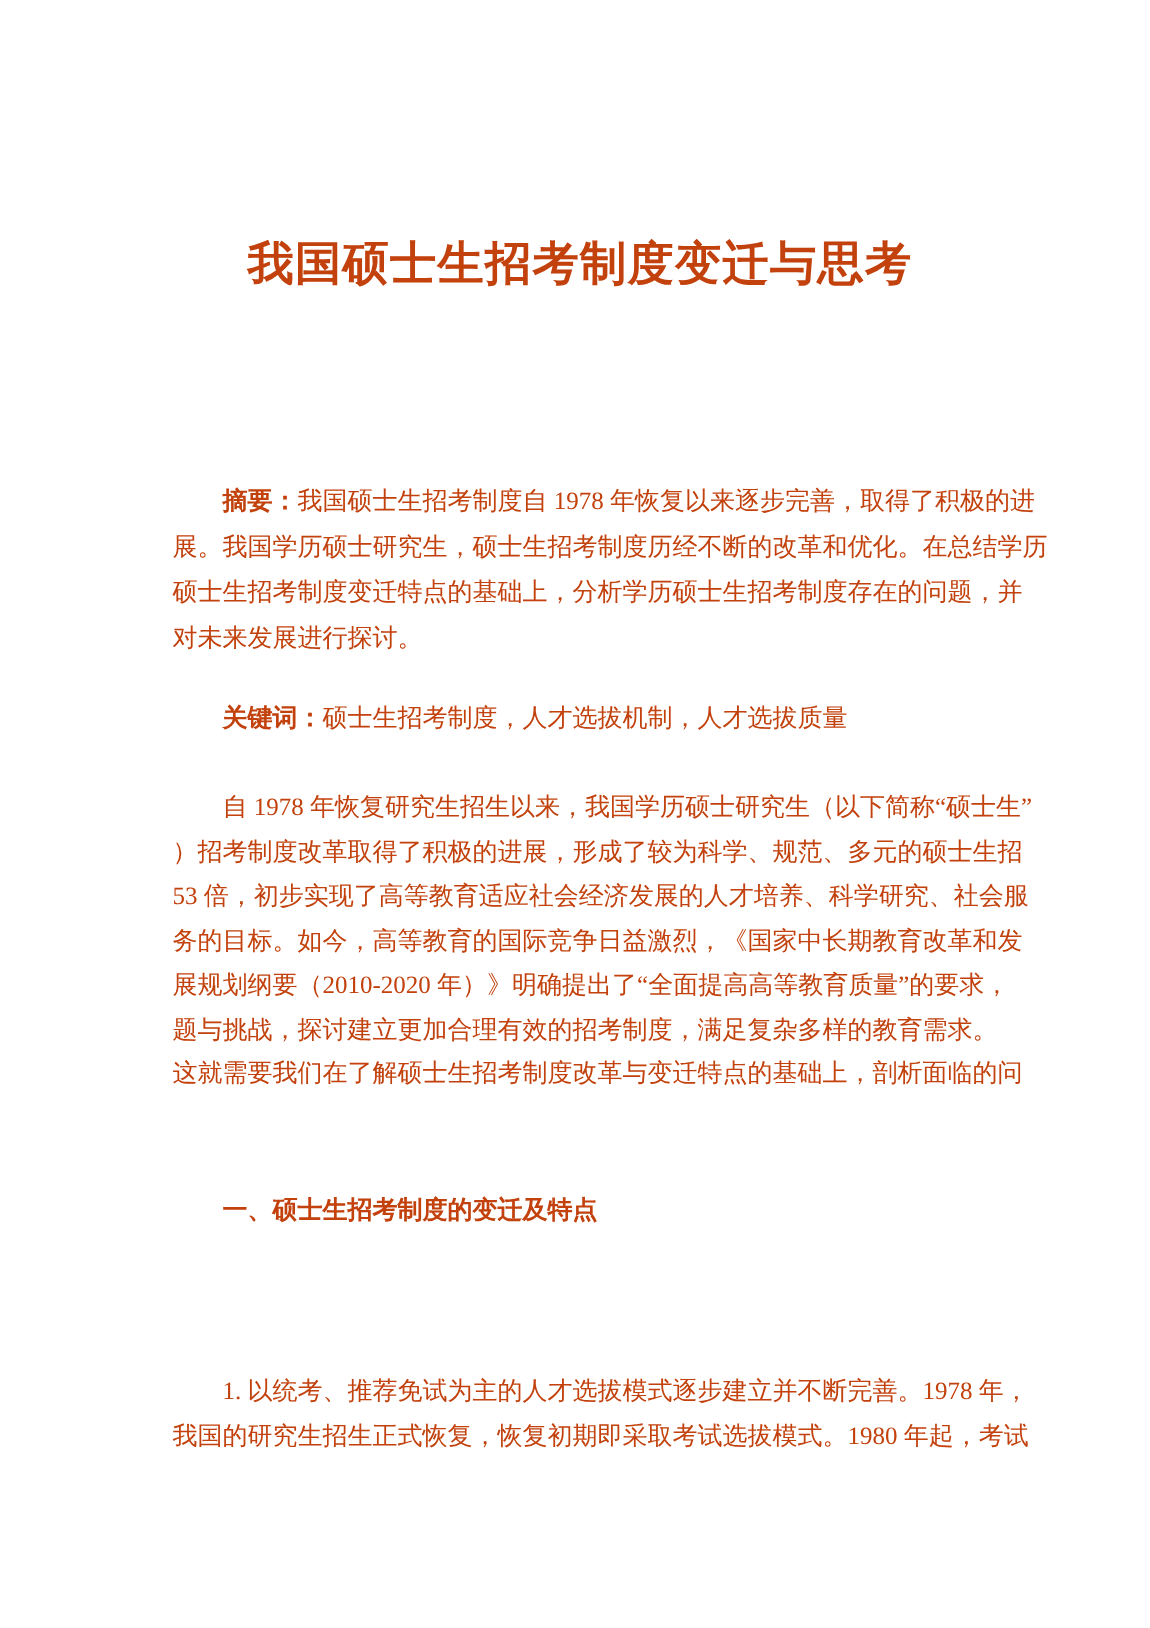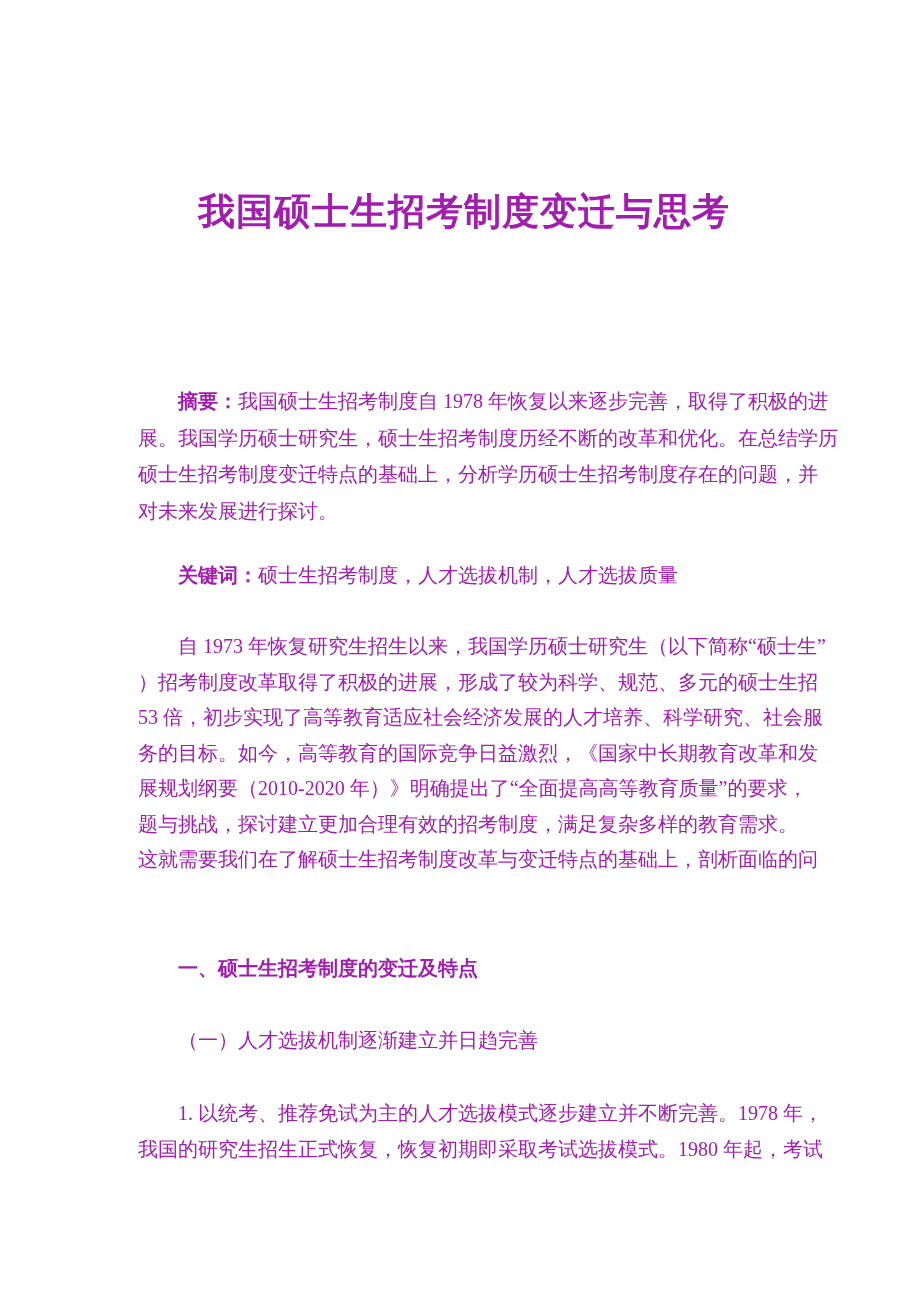--- a/index.html
+++ b/index.html
@@ -5,21 +5,21 @@
   html, body {
     margin: 0;
     padding: 0;
     background: #ffffff;
   }
   .page {
     position: relative;
     width: 920px;
     height: 1302px;
     background: #ffffff;
-    color: #a21caf;
+    color: #c2410c;
     font-family: "Liberation Serif", "DejaVu Serif", serif;
     overflow: hidden;
   }
   .doc-title {
     position: absolute;
     left: 138px;
     width: 652px;
     top: 188px;
     font-size: 37px;
     line-height: 48px;
@@ -73,35 +73,32 @@
     <div class="line">对未来发展进行探讨。</div>
   </div>
 
   <div class="block keywords-block">
     <div class="line indent">
       <span class="inline-label">关键词：</span><span>硕士生招考制度，人才选拔机制，人才选拔质量</span>
     </div>
   </div>
 
   <div class="block intro-block">
-    <div class="line indent">自 1973 年恢复研究生招生以来，我国学历硕士研究生（以下简称“硕士生”</div>
+    <div class="line indent">自 1978 年恢复研究生招生以来，我国学历硕士研究生（以下简称“硕士生”</div>
     <div class="line">）招考制度改革取得了积极的进展，形成了较为科学、规范、多元的硕士生招</div>
     <div class="line">53 倍，初步实现了高等教育适应社会经济发展的人才培养、科学研究、社会服</div>
     <div class="line">务的目标。如今，高等教育的国际竞争日益激烈，《国家中长期教育改革和发</div>
     <div class="line">展规划纲要（2010-2020 年）》明确提出了“全面提高高等教育质量”的要求，</div>
     <div class="line">题与挑战，探讨建立更加合理有效的招考制度，满足复杂多样的教育需求。</div>
     <div class="line">这就需要我们在了解硕士生招考制度改革与变迁特点的基础上，剖析面临的问</div>
   </div>
 
   <div class="block heading1-block">
     <div class="line indent">一、硕士生招考制度的变迁及特点</div>
   </div>
 
-  <div class="block heading2-block">
-    <div class="line indent">（一）人才选拔机制逐渐建立并日趋完善</div>
-  </div>
 
   <div class="block para1-block">
     <div class="line indent">1. 以统考、推荐免试为主的人才选拔模式逐步建立并不断完善。1978 年，</div>
     <div class="line">我国的研究生招生正式恢复，恢复初期即采取考试选拔模式。1980 年起，考试</div>
   </div>
 
 </div>
 
 </body></html>

